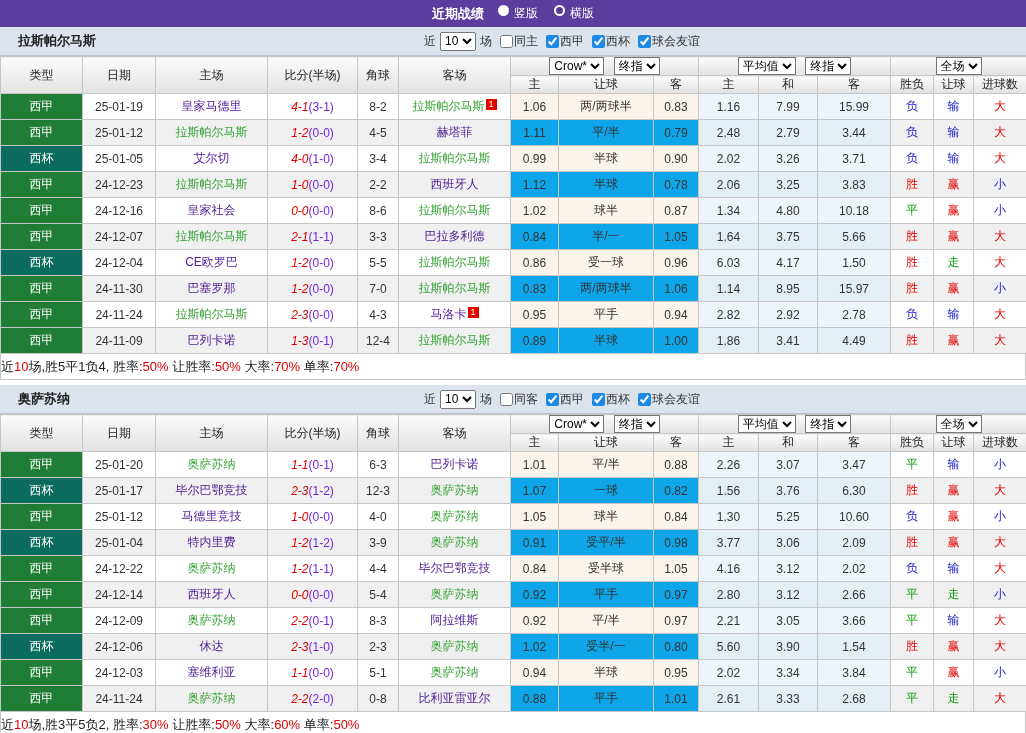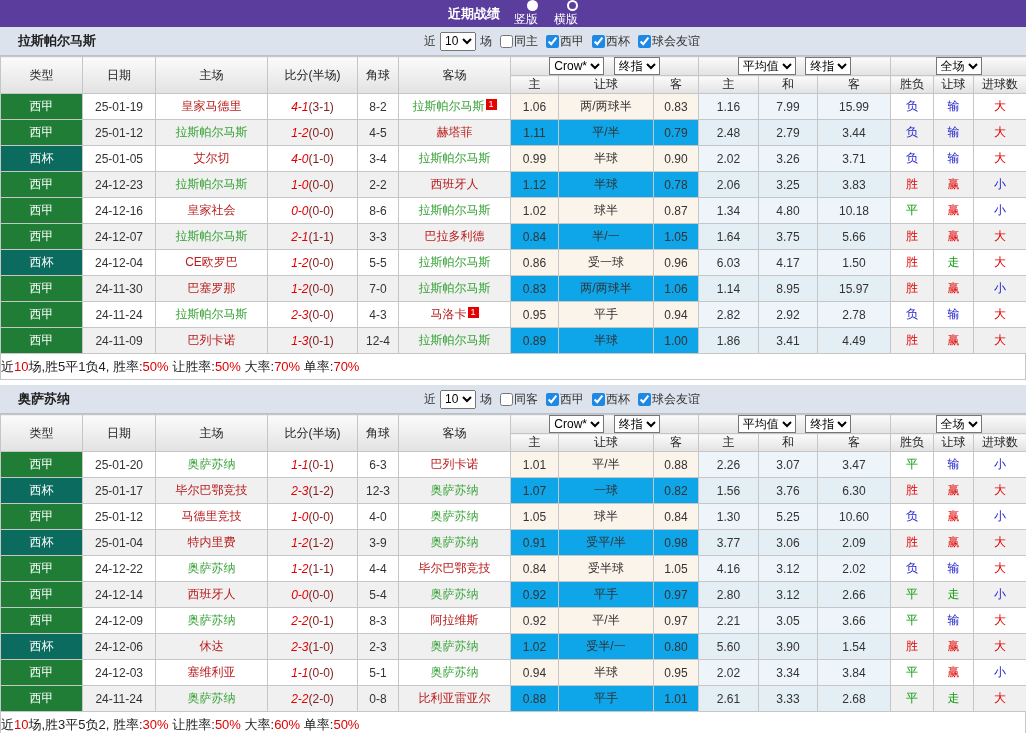--- a/index.html
+++ b/index.html
@@ -8,21 +8,21 @@
     font-family:"Liberation Sans","DejaVu Sans",sans-serif;
     font-size:12px; color:#333; background:#fff;
   }
   
   .topbar {
     height:27px; background:#5b3d9e; color:#fff;
     display:flex; align-items:center; justify-content:center; gap:14px;
   }
   .topbar .title { font-size:13px; font-weight:bold; }
   .radio-group { display:flex; align-items:center; gap:16px; }
-  .radio-opt { display:flex; align-items:flex-end; cursor:pointer;flex-direction:column; }
+  .radio-opt { display:flex; align-items:flex-start; gap:5px; cursor:pointer; }
   .radio-dot { width:11px; height:11px; border-radius:50%; background:#fff; display:inline-block; }
   .radio-ring { width:11px; height:11px; border-radius:50%; border:2px solid #fff; background:transparent; display:inline-block; }
   
   .sec-header {
     position:relative; height:29px; background:#dce3ec;
     display:flex; align-items:center;
     border-bottom:1px solid #b9c2cc;
   }
   .sec-header .team-title { font-size:13px; font-weight:bold; color:#222; padding-left:18px; }
   .filters { position:absolute; left:424px; top:0; height:100%; display:flex; align-items:center; }
@@ -38,24 +38,24 @@
   thead select { font-size:12px; height:18px; margin:0 3px; background:#fff; }
   tbody td { height:26px; background:#fff; }
   tr.even td { background:#f0f0f0; }
   td.type { color:#fff; }
   td.liga { background:#1f7d36 !important; }
   td.cup  { background:#0b6b5e !important; }
   td.col-let { background:#fbf4ea;margin-left:16px; }
   tr.even td.col-let { background:#0ea5e9; }
   td.col-avg { background:#edf5fa; }
   tr.even td.col-avg { background:#e4eef5; }
-  .team { color:#b91c1c; }
+  .team { color:#4c1d95; }
   .team.focus { color:#3aa43a; }
   .score-ft { color:#e10000;font-style:italic; }
-  .score-ht { color:#7f1d1d; }
+  .score-ht { color:#6d28d9; }
   .badge {
     display:inline-block; background:#e60000; color:#fff;
     font-size:9px; width:11px; height:11px; line-height:11px;
     text-align:center; vertical-align:3px; margin-left:1px;
   }
   td.res.red, .red { color:#e10000; }
   td.res.blue, .blue { color:#2222cc; }
   td.res.green, .green { color:#0f9b0f; }
   
   .summary {

